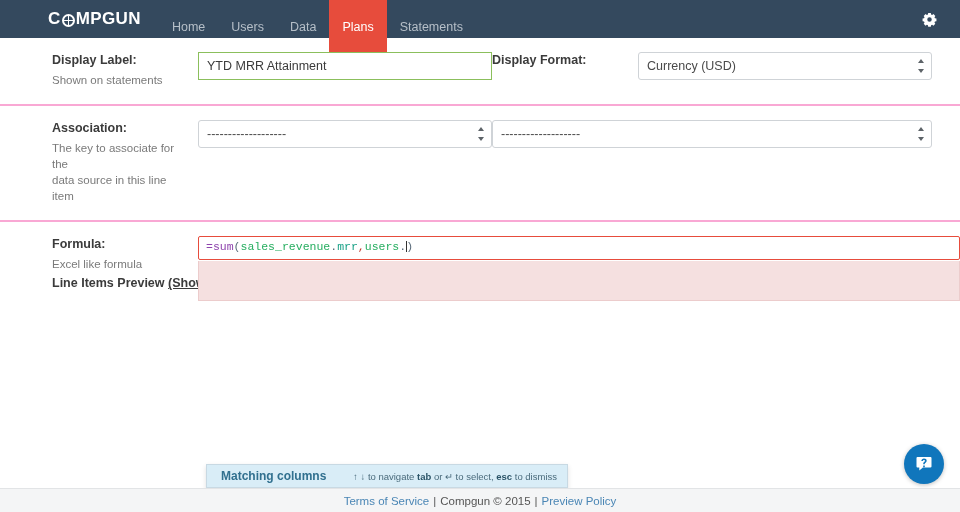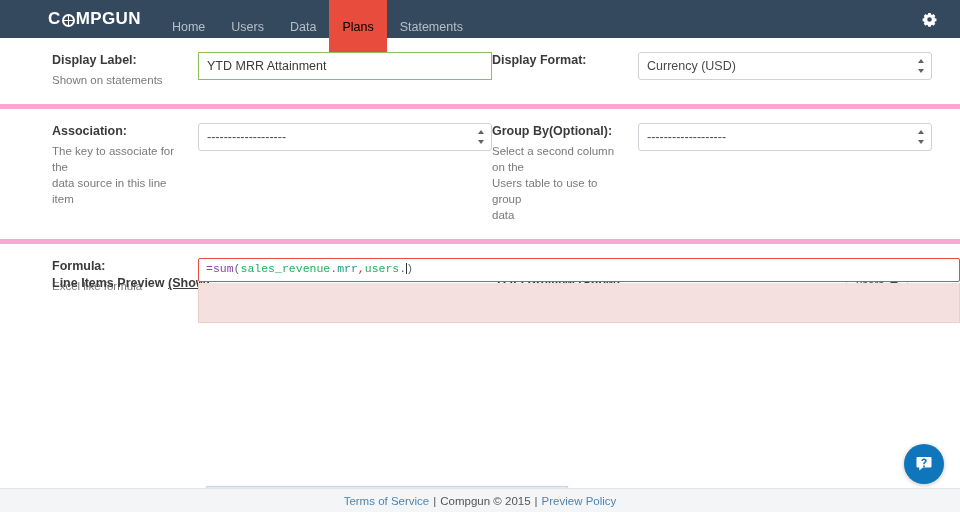--- a/index.html
+++ b/index.html
@@ -57,34 +57,34 @@
   .navlinks { display: flex; align-items: stretch; margin-left: 18px; }
   .navlink {
     display: flex; align-items: center;
     padding: 0 13px;
     color: #b6bfc8;
     font-size: 12.5px;
     height: 54px;
     cursor: pointer;
     text-decoration: none;
   }
-  .navlink.active { background: #e74c3c; color: #000000; }
+  .navlink.active { background: #e74c3c; color: #ffffff; }
   .nav-gear {
     position: absolute; right: 18px; top: 0;
     height: 38px; width: 26px;
     display: flex; align-items: center; justify-content: center;
     cursor: pointer;
   }
 
   
   .content { position: absolute; top: 38px; left: 0; width: 960px; }
   .row {
     position: relative;
     display: flex;
-    border-bottom: 5px solid #f9a8d4;
+    border-bottom: 2px solid #f9a8d4;
     padding: 14px 0 16px 0;
   }
   .row.noborder { border-bottom: none; }
   .col { display: flex; width: 440px; margin-left: 52px; }
   .col.right { margin-left: 0; }
   .labelbox { width: 146px; padding-right: 10px; flex: none; }
   .fieldlbl {
     font-weight: bold;
     font-size: 12.5px;
     color: #3b3b3b;
@@ -351,26 +351,20 @@
           <div class="selwrap">
             <div class="selbox">-------------------</div>
             <div class="spinner">
                 <i class="up"></i>
                 <i class="dn"></i>
               </div>
           </div>
         </div>
       </div>
       <div class="col right">
-        <div class="labelbox">
-          <div class="fieldlbl">Group By(Optional):</div>
-          <div class="fieldhelp">Select a second column on the</div>
-          <div class="fieldhelp">Users table to use to group</div>
-          <div class="fieldhelp">data</div>
-        </div>
         <div class="ctrl">
           <div class="selwrap">
             <div class="selbox">-------------------</div>
             <div class="spinner">
                 <i class="up"></i>
                 <i class="dn"></i>
               </div>
           </div>
         </div>
       </div>

